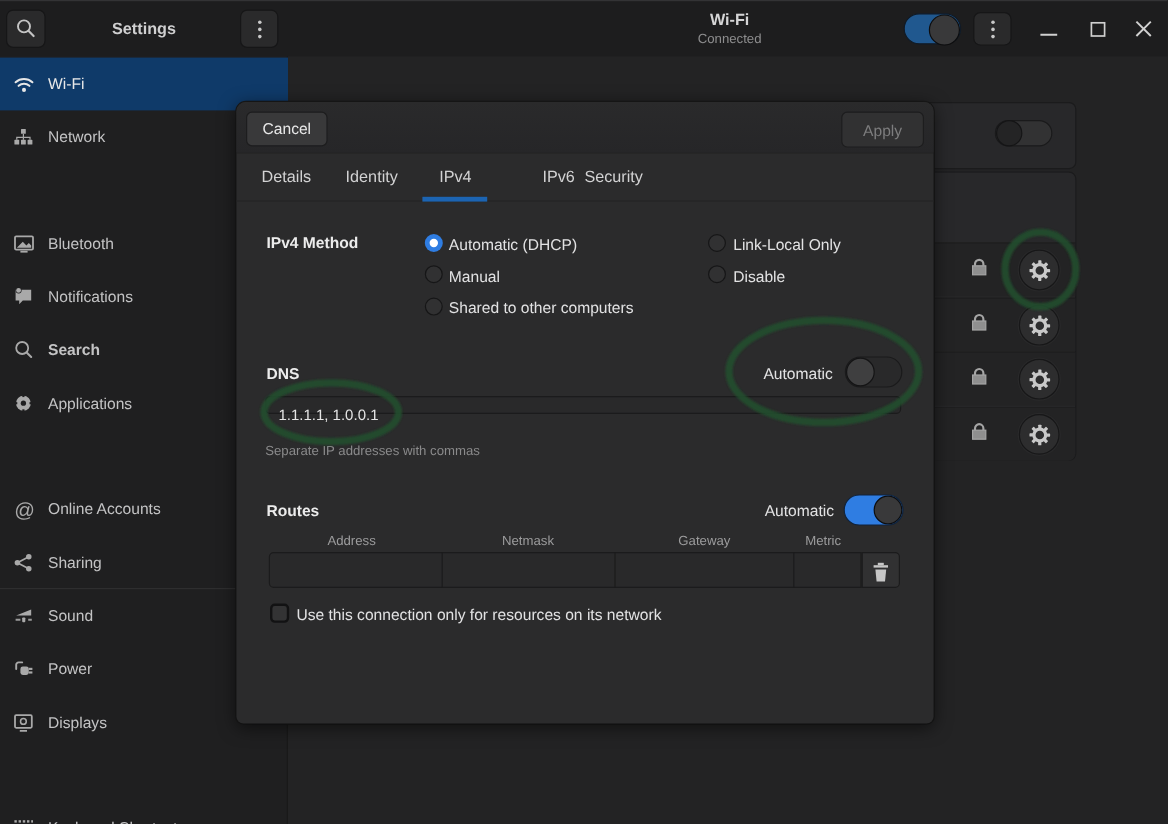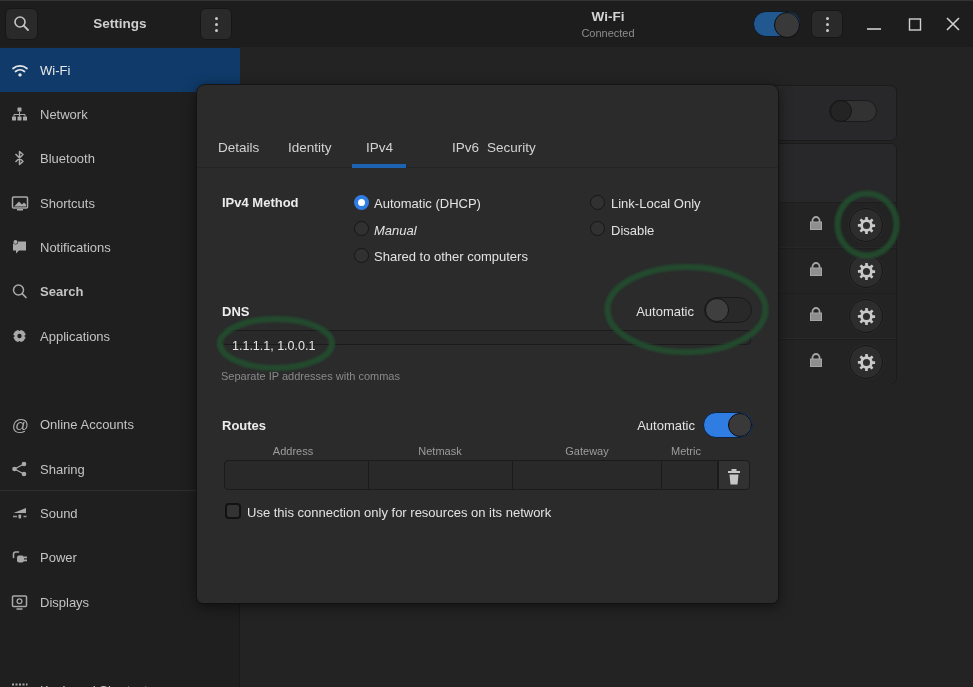--- a/index.html
+++ b/index.html
@@ -145,33 +145,27 @@
               <rect x="1" y="11" width="4" height="4" rx="0.5"></rect>
               <rect x="6.5" y="11" width="4" height="4" rx="0.5"></rect>
               <rect x="12" y="11" width="4" height="4" rx="0.5"></rect>
             </g>
             <g stroke="#a9a9a9" stroke-width="1">
               <path d="M8.5 6 v3 M3 11 V9 h11 v2 M8.5 9 v2" fill="none"></path>
             </g>
           </svg></div>
         <div class="lbl">Network</div>
       </div>
-      <div class="srow" style="top: 89.2px;">
-        <div class="ico"><svg width="17" height="17" viewBox="0 0 17 17">
-            <path d="M4.5 4.5 L12 12 L8.5 15 V2 L12 5 L4.5 12.5" fill="none" stroke="#a9a9a9" stroke-width="1.5" stroke-linejoin="round"></path>
-          </svg></div>
-        <div class="lbl">Bluetooth</div>
-      </div>
       <div class="srow" style="top: 133.55px;">
         <div class="ico"><svg width="18" height="17" viewBox="0 0 18 17">
             <rect x="1.5" y="2.5" width="15" height="11" rx="1" fill="none" stroke="#a9a9a9" stroke-width="1.5"></rect>
             <path d="M3 12 l5-5 3 3 2-2 2 2 v2 z" fill="#a9a9a9"></path>
             <rect x="6" y="14.5" width="6" height="1.5" fill="#a9a9a9"></rect>
           </svg></div>
-        <div class="lbl">Shortcuts</div>
+        <div class="lbl">Bluetooth</div>
       </div>
       <div class="srow" style="top: 177.9px;">
         <div class="ico"><svg width="17" height="17" viewBox="0 0 17 17">
             <path d="M2 3 h13 v9 h-7 l-3 3 v-3 h-3 z" fill="#a9a9a9"></path>
             <circle cx="4.5" cy="3.5" r="2.5" fill="#1f1f20"></circle>
             <circle cx="4.5" cy="3.5" r="2" fill="#a9a9a9"></circle>
           </svg></div>
         <div class="lbl">Notifications</div>
       </div>
       <div class="srow" style="top: 222.25px; font-weight: bold;">
@@ -333,35 +327,39 @@
             <rect x="8.2" y="0.9" width="2.7" height="3.6" rx="0.5" fill="#c9c9c9" transform="rotate(180 9.5 9.5)"></rect>
             <rect x="8.2" y="0.9" width="2.7" height="3.6" rx="0.5" fill="#c9c9c9" transform="rotate(225 9.5 9.5)"></rect>
             <rect x="8.2" y="0.9" width="2.7" height="3.6" rx="0.5" fill="#c9c9c9" transform="rotate(270 9.5 9.5)"></rect>
             <rect x="8.2" y="0.9" width="2.7" height="3.6" rx="0.5" fill="#c9c9c9" transform="rotate(315 9.5 9.5)"></rect>
           </svg>
         </div>
       </div>
   </div>
 
   <div class="abs" id="dialog">
+    <div id="dtitle">
+      <div class="btn" id="cancel">Cancel</div>
+      <div class="btn" id="apply">Apply</div>
+    </div>
     <div id="tabs">
       <div class="tab" style="left:21px;">Details</div>
       <div class="tab" style="left:91px;">Identity</div>
       <div class="tab" style="left:169px;">IPv4</div>
       <div class="tab" style="left:231px;margin-left:24px;">IPv6</div>
       <div class="tab" style="left:290px;">Security</div>
       <div id="underline"></div>
     </div>
 
     <div class="abs bold" style="left:25px; top:110px;">IPv4 Method</div>
 
     <div class="radio on" style="left:157px; top:110px;"></div>
     <div class="rlbl" style="left:177px; top:111px;">Automatic (DHCP)</div>
     <div class="radio off" style="left:157px; top:136px;"></div>
-    <div class="rlbl" style="left:177px; top:138px;font-style:italic;">Manual</div>
+    <div class="rlbl" style="left:177px; top:138px;">Manual</div>
     <div class="radio off" style="left:157px; top:163px;"></div>
     <div class="rlbl" style="left:177px; top:164px;">Shared to other computers</div>
 
     <div class="radio off" style="left:393px; top:110px;"></div>
     <div class="rlbl" style="left:414px; top:111px;">Link-Local Only</div>
     <div class="radio off" style="left:393px; top:136px;"></div>
     <div class="rlbl" style="left:414px; top:138px;">Disable</div>
 
     <div class="abs bold" style="left:25px; top:219px;">DNS</div>
     <div class="rlbl" style="left:364px; top:219px; width:133px; text-align:right;">Automatic</div>

